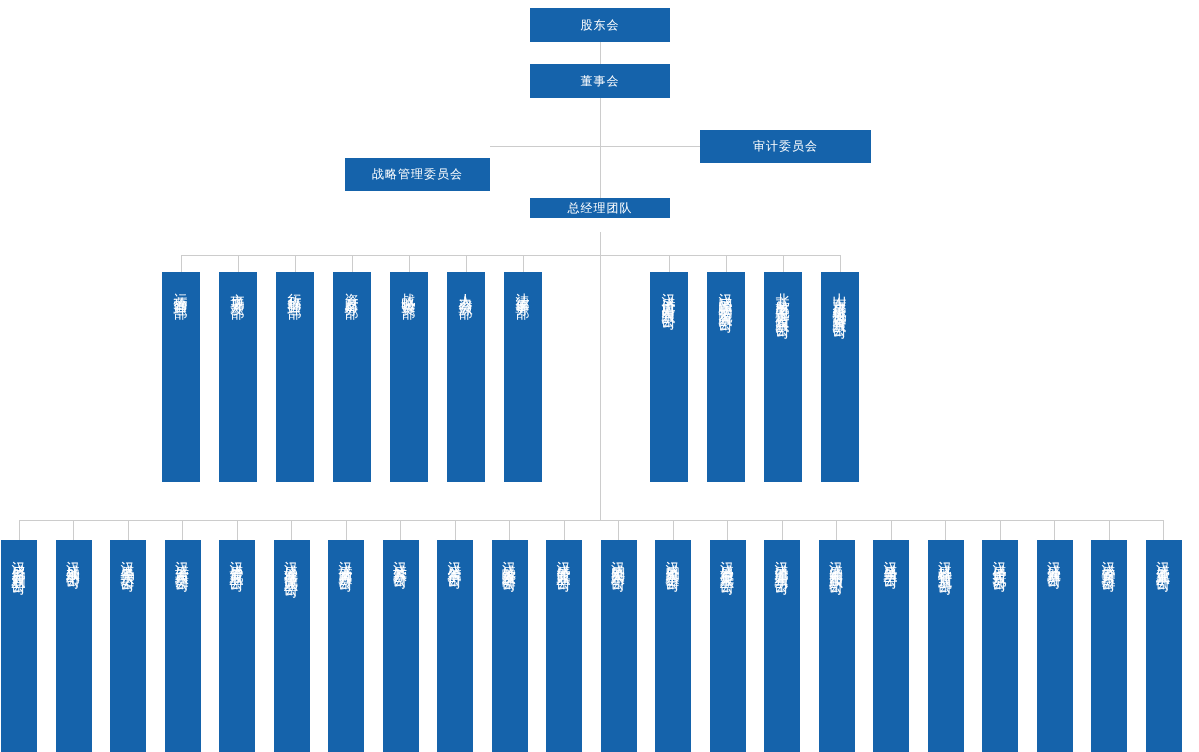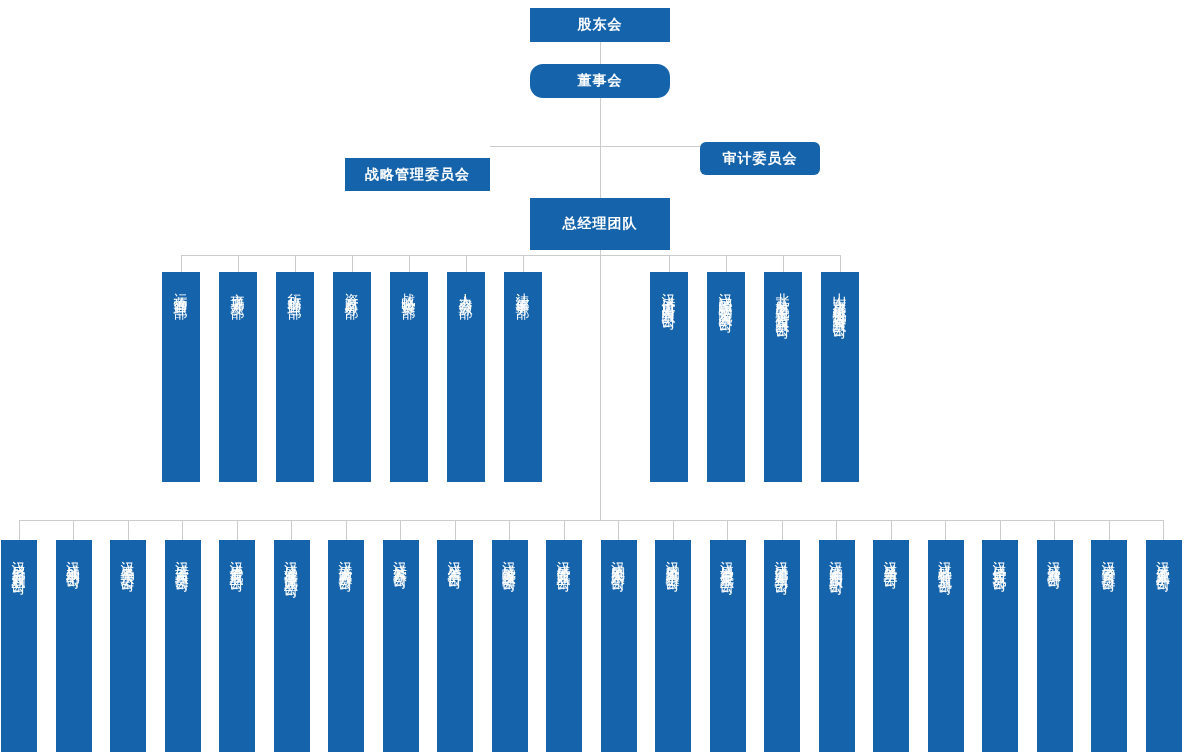--- a/index.html
+++ b/index.html
@@ -26,46 +26,45 @@
     stroke-width:1;
     shape-rendering:crispEdges;
   }
   .hbox{
     position:absolute;
     background:var(--box-color);
     color:var(--text-color);
     display:flex;
     align-items:center;
     justify-content:center;
-    font-size:14px;
+    font-size:12px;
     letter-spacing:1px;
     white-space:nowrap;
-    font-weight:bold;
   }
   .vbox{
     position:absolute;
     background:var(--box-color);
     color:var(--text-color);
     writing-mode:vertical-rl;
     text-orientation:upright;
     display:flex;
     justify-content:flex-start;
     align-items:center;
     padding-top:10px;
     box-sizing:border-box;
     font-size:14px;
     letter-spacing:3px;
     overflow:hidden;
     line-height:1;
   }
   #shareholders{left:530px;top:8px;width:140px;height:34px;}
-  #board{left:530px;top:64px;width:140px;height:34px;border-radius:13px;}
+  #board{left:530px;top:64px;width:140px;height:34px;}
   #strategy{left:345px;top:130px;width:145px;height:33px;margin-top:28px;}
-  #audit{left:700px;top:142px;width:120px;height:33px;border-radius:6px;}
-  #gm{left:530px;top:198px;width:140px;height:52px;}
+  #audit{left:700px;top:130px;width:171px;height:33px;}
+  #gm{left:530px;top:198px;width:140px;height:20px;}
 </style>
 </head>
 <body>
 
 <div id="stage">
   <svg id="connectors" width="1199" height="752" xmlns="http://www.w3.org/2000/svg">
       <line x1="181" y1="255" x2="181" y2="272"></line>
       <line x1="238" y1="255" x2="238" y2="272"></line>
       <line x1="295" y1="255" x2="295" y2="272"></line>
       <line x1="352" y1="255" x2="352" y2="272"></line>

